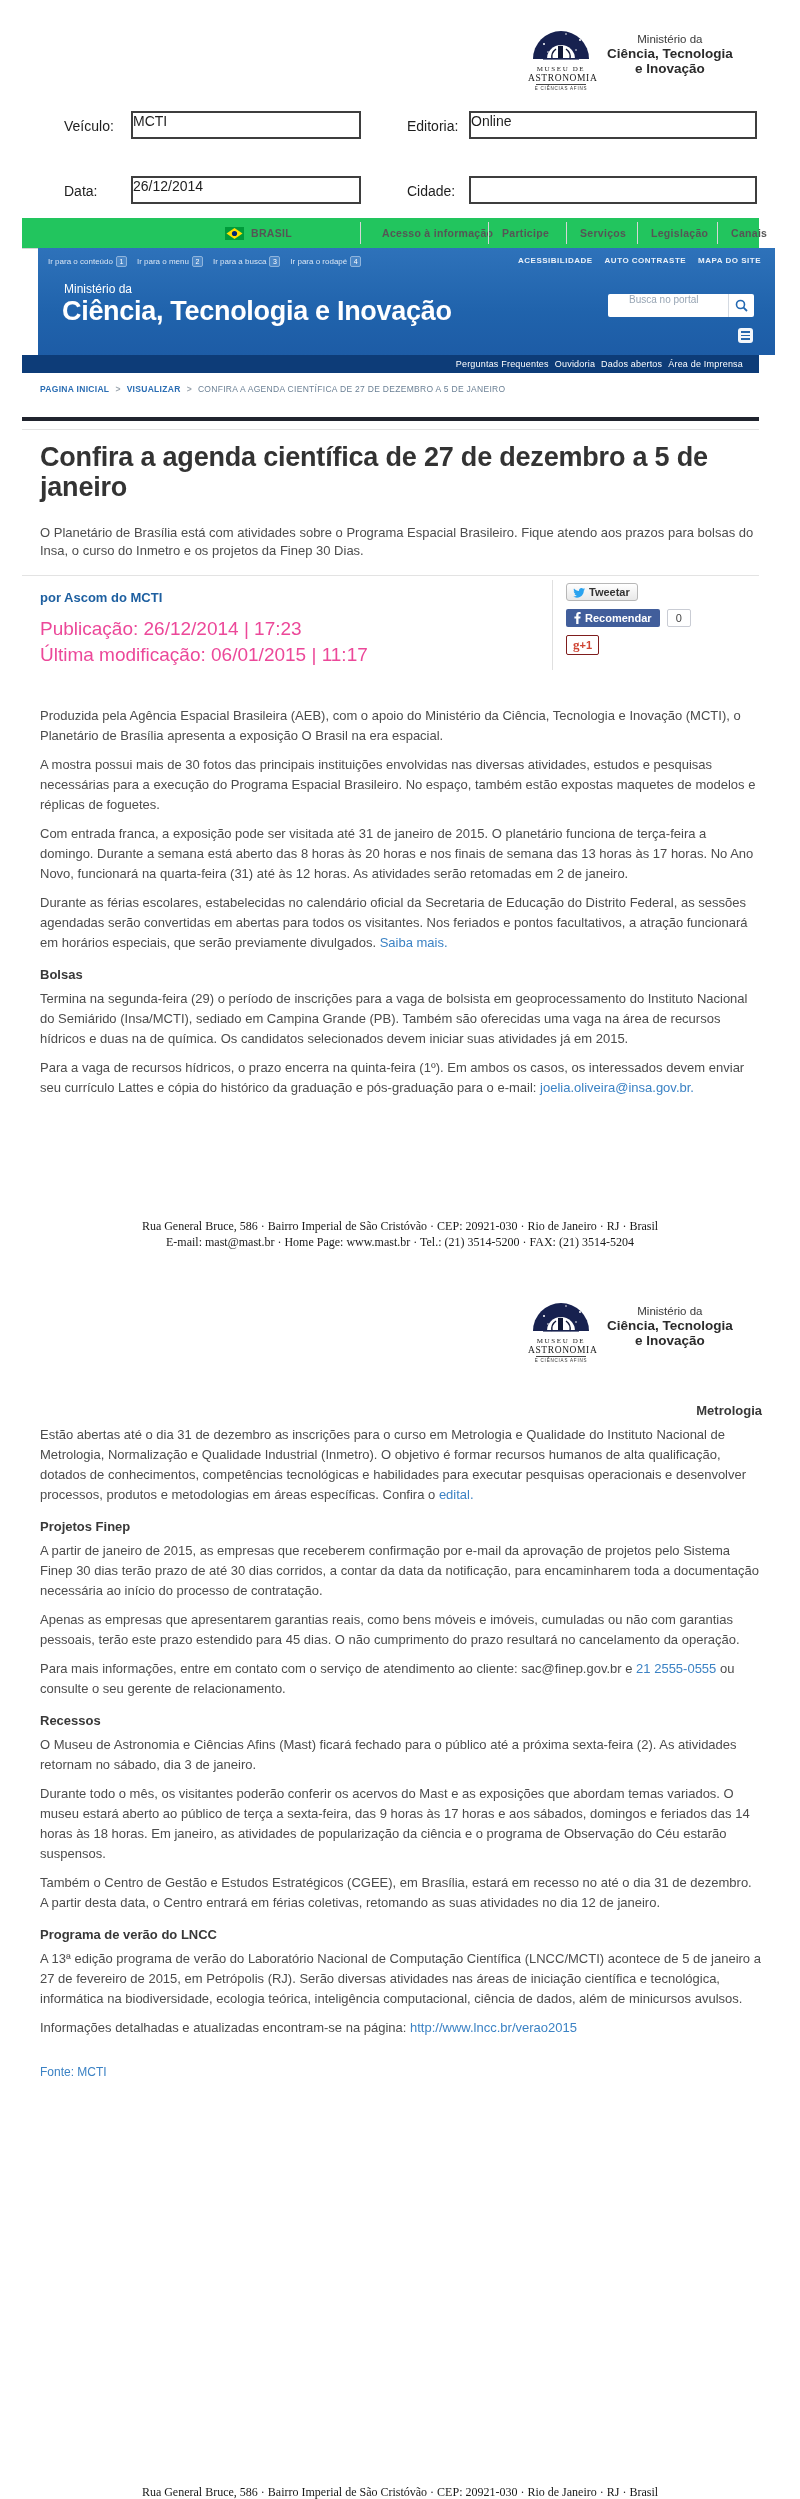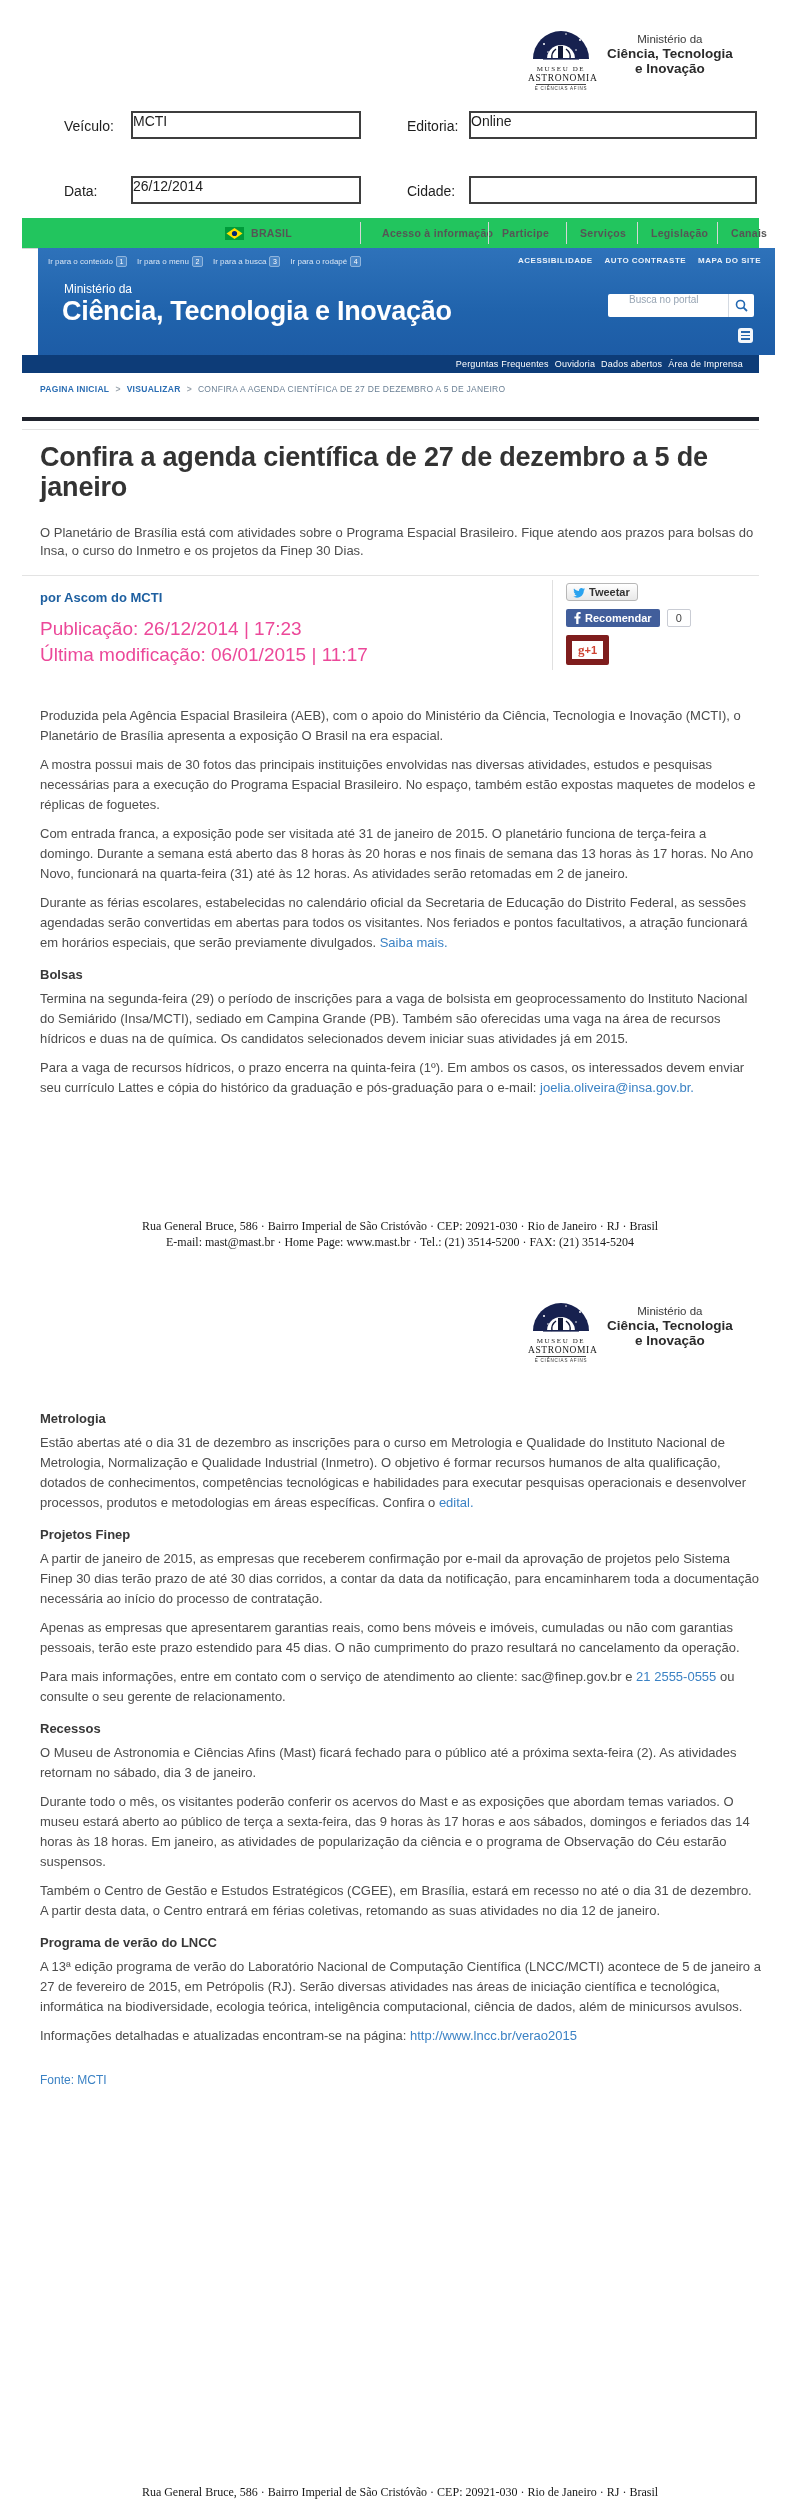--- a/index.html
+++ b/index.html
@@ -68,29 +68,29 @@
   .byline{font-size:13px;font-weight:bold;color:#1d5fa0;}
   .publine{font-size:19px;color:#ec4899;}
 
   
   .tweetbtn{display:inline-flex;align-items:center;gap:4px;padding:2px 7px 2px 5px;border:1px solid #b7b7b7;
             border-radius:3px;background:linear-gradient(#ffffff,#e8e8e8);font-size:11px;font-weight:bold;color:#333;}
   .fbrow{display:flex;align-items:center;}
   .fbbtn{display:inline-flex;align-items:center;gap:4px;background:#415e9b;color:#fff;font-size:11px;
          font-weight:bold;padding:3px 8px;border-radius:2px;}
   .fbcount{border:1px solid #c9ccd4;background:#fff;color:#444;font-size:11px;padding:2px 8px;margin-left:7px;border-radius:2px;}
-  .gplus{display:inline-block;border:6px solid #7f1d1d;background:#fff;border-radius:2px;padding:1px 6px;
+  .gplus{display:inline-block;border:1px solid #7f1d1d;background:#fff;border-radius:2px;padding:1px 6px;
          font-size:11px;font-weight:bold;color:#cf4332;}
   .gplus .gg{font-family:"Liberation Serif",serif;font-size:13px;}
 
   
   .bodycol{width:722px;}
   .bp{margin:0 0 9px 0;font-size:13px;line-height:20px;color:#4c4c4c;}
   .bh{font-size:13px;line-height:18px;font-weight:bold;color:#383838;margin:13px 0 5px 0;}
-  .bodycol .bh:first-child{margin-top:12px;}
+  .bodycol .bh:first-child{margin-top:4px;text-align:right;}
   .lnk{color:#3b82c4;text-decoration:none;cursor:pointer;}
   .fonte{margin-top:24px;font-size:12px;}
 
   
   .pfooter{width:800px;text-align:center;font-family:"Liberation Serif",serif;font-size:12px;
            line-height:16px;color:#191919;margin-top:48px;}
 </style>
 </head>
 <body>
 

